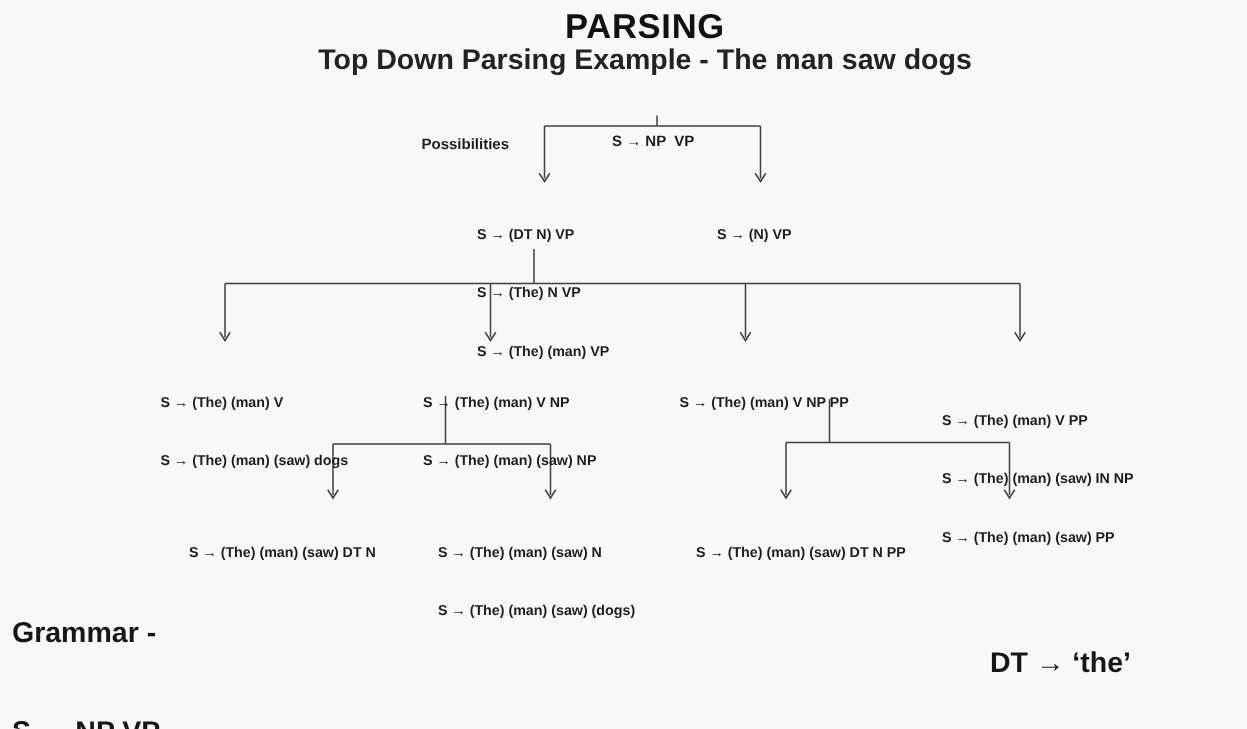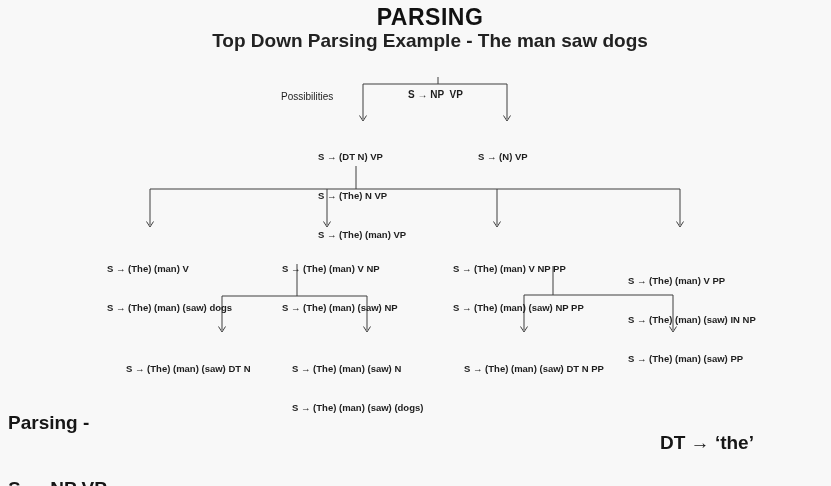--- a/index.html
+++ b/index.html
@@ -2,21 +2,21 @@
 <html><head>
 <meta charset="utf-8">
 <style>
   html,body{margin:0;padding:0;background:#f8f8f8;}
   .canvas{position:relative;width:764px;height:486px;overflow:hidden;background:#f8f8f8;
           font-family:"Liberation Sans",sans-serif;color:#1c1c1c;border-radius:13px;}
   .title{position:absolute;top:4px;left:0;width:860px;text-align:center;
          font-size:23px;font-weight:800;letter-spacing:.5px;color:#111;}
   .subtitle{position:absolute;top:30px;left:0;width:860px;text-align:center;
             font-size:19px;font-weight:600;color:#222;}
-  .plabel{position:absolute;left:281px;top:91px;font-size:10px;font-weight:400;color:#1d1d1d;}
+  .plabel{position:absolute;left:281px;top:91px;font-size:10px;font-weight:700;color:#1d1d1d;}
   .tnode{position:absolute;font-size:9.5px;line-height:13px;font-weight:600;
          white-space:pre;color:#1d1d1d;}
   .tnode.root{font-size:10px;}
   svg.connectors{position:absolute;left:0;top:0;pointer-events:none;}
   svg.connectors path{stroke:#3f3f3f;stroke-width:1;fill:none;}
   .grammar{position:absolute;left:8px;top:368px;font-size:19px;line-height:22px;
            font-weight:700;color:#161616;white-space:pre;}
   .lexicon{position:absolute;left:660px;top:385px;font-size:19px;line-height:23px;
            font-weight:700;color:#161616;white-space:pre;}
 </style>
@@ -60,21 +60,20 @@
 
   <div class="tnode" style="left:478px;top:124px">
     <div>S → (N) VP</div>
   </div>
   <div class="tnode" style="left:282px;top:236px">
     <div>S → (The) (man) V NP</div>
     <div>S → (The) (man) (saw) NP</div>
   </div>
   <div class="tnode" style="left:453px;top:236px">
     <div>S → (The) (man) V NP PP</div>
-    <div>S → (The) (man) (saw) NP PP</div>
   </div>
   <div class="tnode" style="left:628px;top:248px">
     <div>S → (The) (man) V PP</div>
     <div>S → (The) (man) (saw) IN NP</div>
     <div>S → (The) (man) (saw) PP</div>
   </div>
 
   <div class="tnode" style="left:292px;top:336px">
     <div>S → (The) (man) (saw) N</div>
     <div>S → (The) (man) (saw) (dogs)</div>
@@ -82,21 +81,21 @@
   <div class="tnode" style="left:126px;top:336px">
     <div>S → (The) (man) (saw) DT N</div>
   </div>
   <div class="tnode" style="left:464px;top:336px">
     <div>S → (The) (man) (saw) DT N PP</div>
   </div>
   <div class="tnode" style="left:640px;top:336px">
   </div>
 
   <div class="grammar">
-    <div>Parsing -</div>
+    <div>Grammar -</div>
     <div>S → NP VP</div>
     
     
     
   </div>
 
   <div class="lexicon">
     <div>DT → ‘the’</div>
     
     

